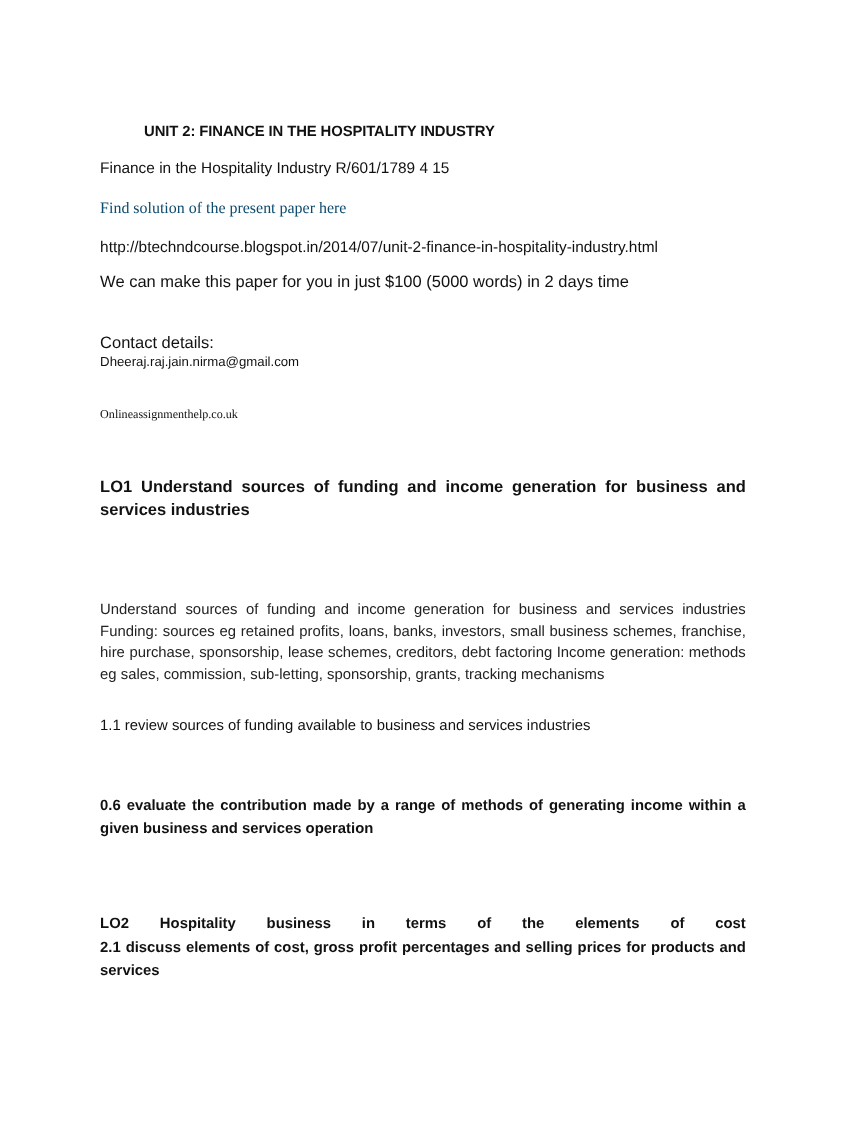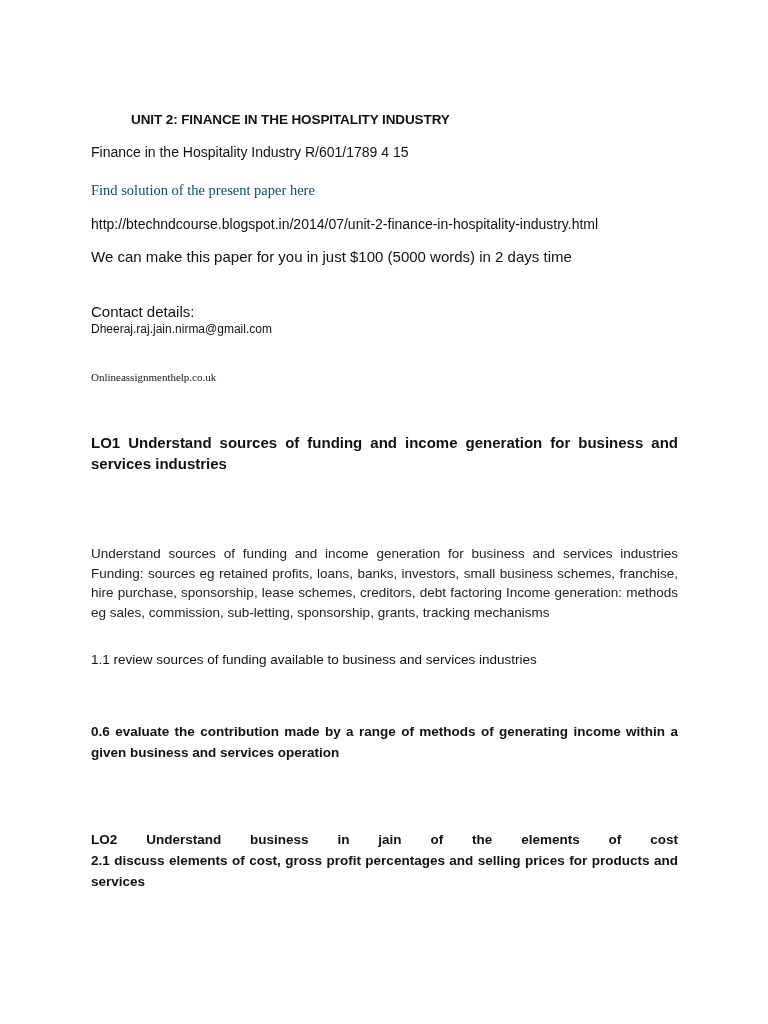--- a/index.html
+++ b/index.html
@@ -33,16 +33,16 @@
   <div class="line offer">We can make this paper for you in just $100 (5000 words) in 2 days time</div>
   <div class="line contact">Contact details:</div>
   <div class="line email">Dheeraj.raj.jain.nirma@gmail.com</div>
   <div class="line site">Onlineassignmenthelp.co.uk</div>
 
   <div class="block lo1">LO1 Understand sources of funding and income generation for business and services industries</div>
   <div class="block desc">Understand sources of funding and income generation for business and services industries Funding: sources eg retained profits, loans, banks, investors, small business schemes, franchise, hire purchase, sponsorship, lease schemes, creditors, debt factoring Income generation: methods eg sales, commission, sub-letting, sponsorship, grants, tracking mechanisms</div>
   <div class="block h11">1.1 review sources of funding available to business and services industries</div>
   <div class="block h12">0.6 evaluate the contribution made by a range of methods of generating income within a given business and services operation</div>
   <div class="block lo2">
-    <span class="justify-full">LO2 Understand business in jain of the elements of cost</span>
+    <span class="justify-full">LO2 Hospitality business in terms of the elements of cost</span>
     <span>2.1 discuss elements of cost, gross profit percentages and selling prices for products and services</span>
   </div>
 </div>
 
 </body></html>

